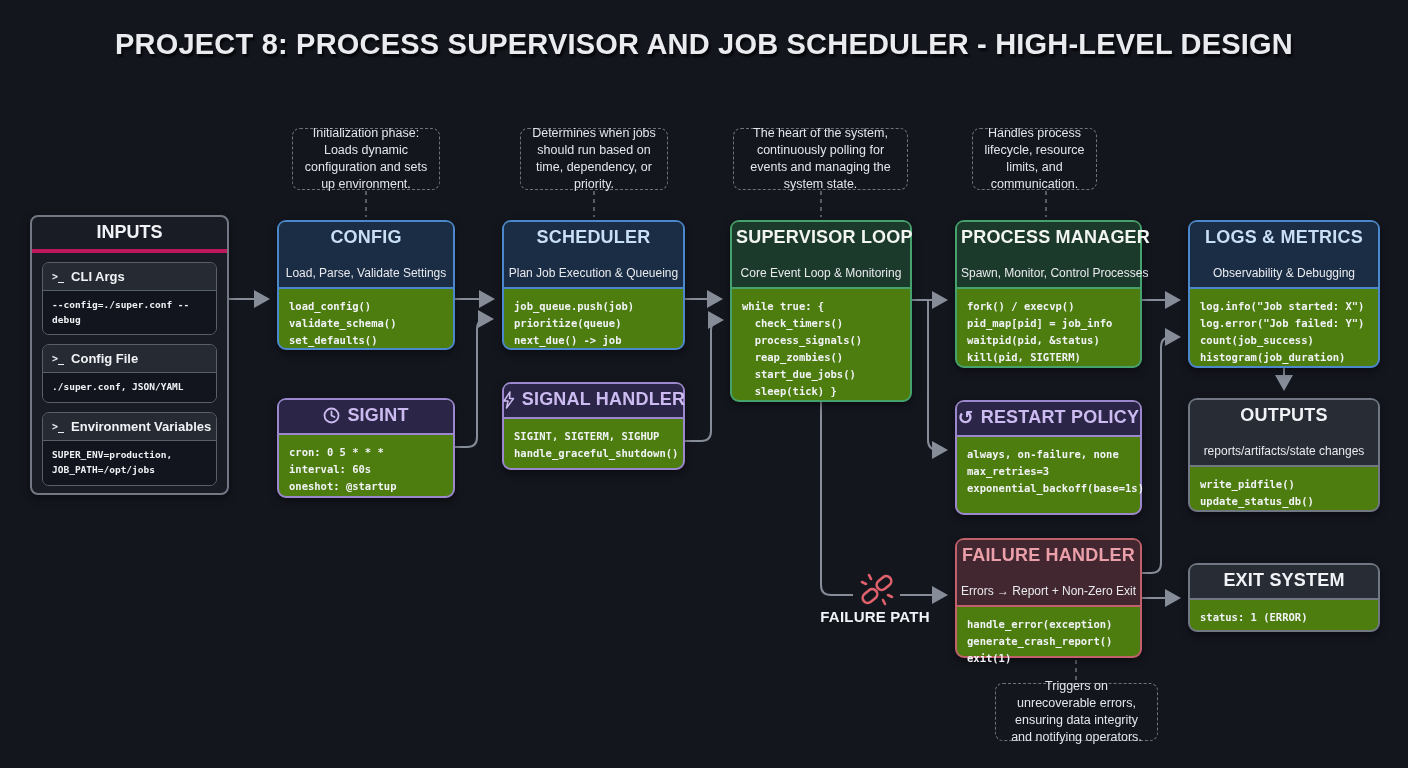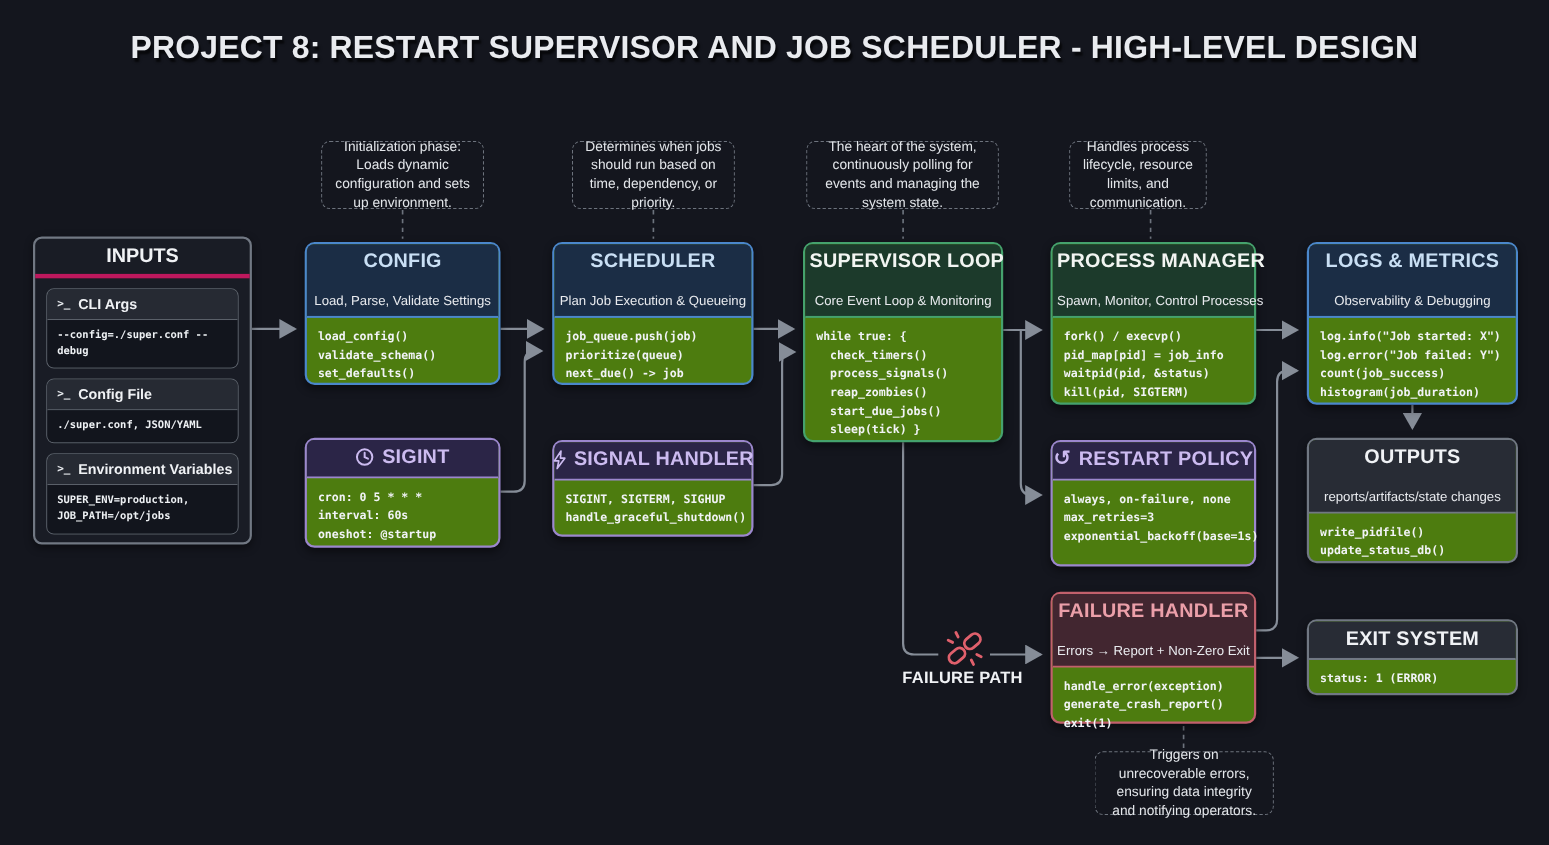--- a/index.html
+++ b/index.html
@@ -57,21 +57,21 @@
   .gray   { border-color: #717883; }
   .gray   .box-header { background: #282c35; border-color: #717883; }
   .gray   .box-title  { color: #f0f2f5; }
   
   .b-config     { left: 277px;  top: 220px; width: 178px; height: 130px; }
   .b-scheduler  { left: 502px;  top: 220px; width: 183px; height: 130px; }
   .b-supervisor { left: 730px;  top: 220px; width: 182px; height: 182px; }
   .b-process    { left: 955px;  top: 220px; width: 187px; height: 148px; }
   .b-logs       { left: 1188px; top: 220px; width: 192px; height: 148px; }
   .b-timers     { left: 277px;  top: 398px; width: 178px; height: 100px; }
-  .b-signal     { left: 502px;  top: 400px; width: 183px; height: 88px; }
+  .b-signal     { left: 502px;  top: 382px; width: 183px; height: 88px; }
   .b-restart    { left: 955px;  top: 400px; width: 187px; height: 115px; }
   .b-failure    { left: 955px;  top: 538px; width: 187px; height: 120px; }
   .b-outputs    { left: 1188px; top: 398px; width: 192px; height: 114px; }
   .b-exit       { left: 1188px; top: 563px; width: 192px; height: 69px; }
   
   .inputs {
     position: absolute; left: 30px; top: 215px; width: 199px; height: 280px;
     border: 2px solid #717883; border-radius: 8px; background: #191c25;
     box-shadow: 0 3px 8px rgba(0,0,0,0.45);
   }
@@ -100,21 +100,21 @@
     color: #f0f2f5; font-weight: 700; font-size: 15px; letter-spacing: 0.2px;
   }
   .hdr-icon { display: inline-flex; align-items: center; }
   .restart-glyph { font-size: 19px; font-weight: 700; color: #ccbbf0; line-height: 1; font-family: "DejaVu Sans", sans-serif; }
 </style>
 </head>
 <body>
 
 <div class="canvas">
 
-  <div class="page-title">PROJECT 8: RESTART SUPERVISOR AND JOB SCHEDULER - HIGH-LEVEL DESIGN</div>
+  <div class="page-title">PROJECT 8: PROCESS SUPERVISOR AND JOB SCHEDULER - HIGH-LEVEL DESIGN</div>
 
   <svg class="wires" width="1408" height="768" viewBox="0 0 1408 768">
     <defs>
       <marker id="ah" markerWidth="9" markerHeight="9" refX="7" refY="4.5" orient="auto">
         <path d="M0,0 L8,4.5 L0,9 z" fill="#868d98"></path>
       </marker>
     </defs>
     <g stroke="#868d98" stroke-width="2" fill="none">
       <path d="M229 299 H268" marker-end="url(#ah)"></path>
       <path d="M455 299 H493" marker-end="url(#ah)"></path>

